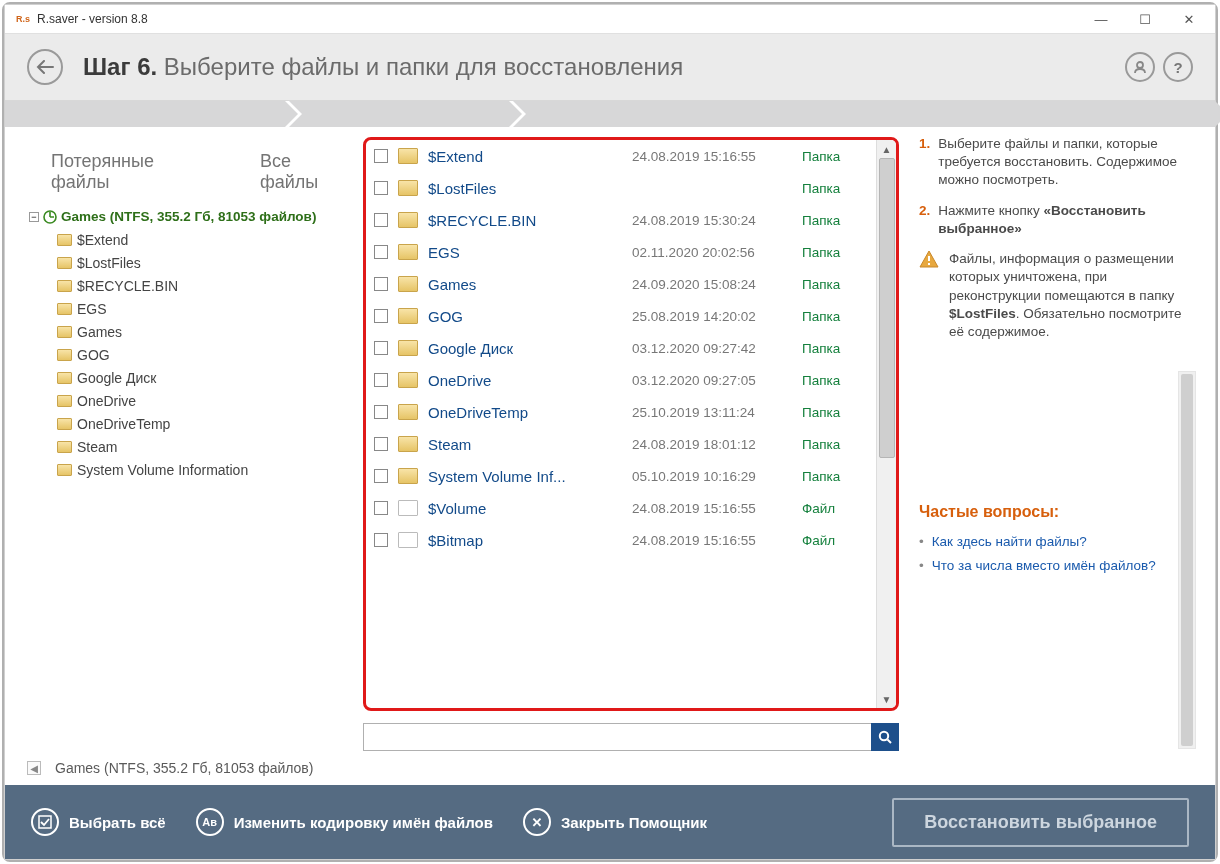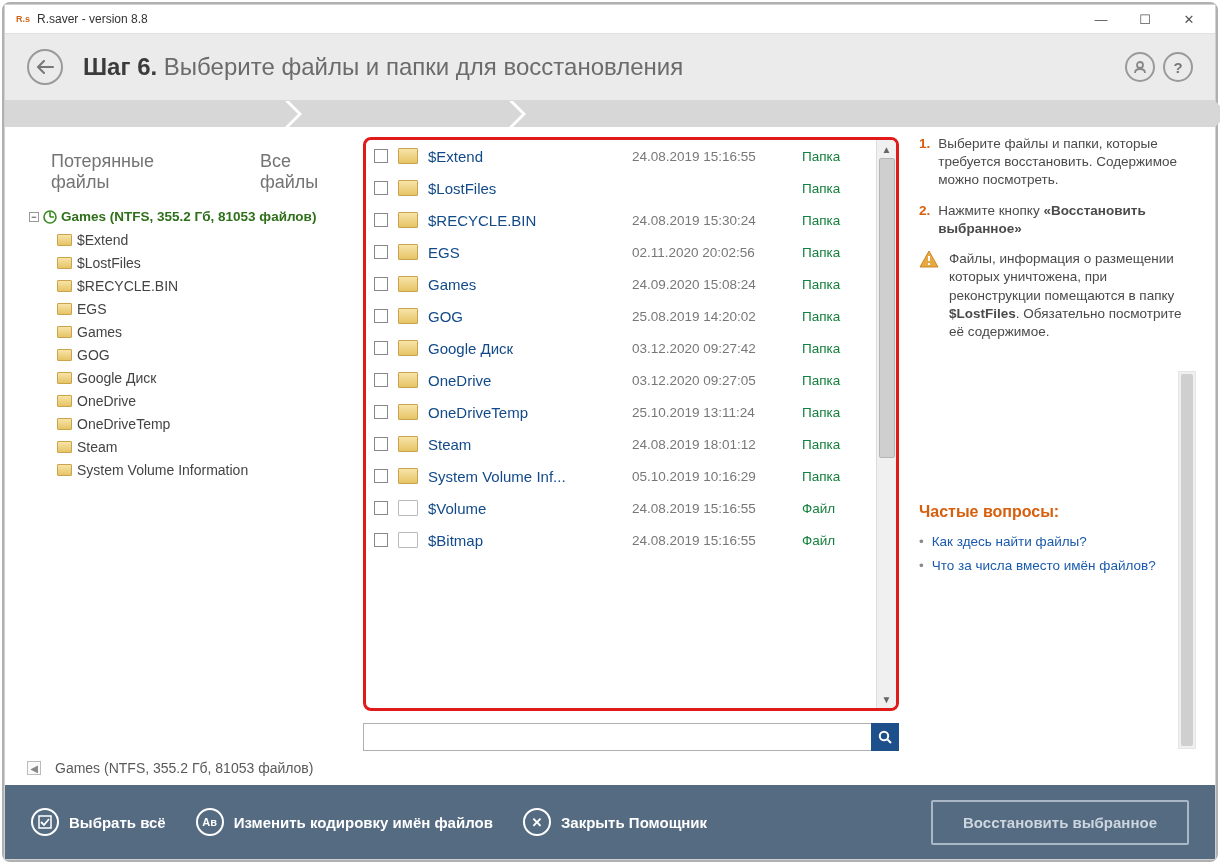--- a/index.html
+++ b/index.html
@@ -73,21 +73,21 @@
 .faq-list li::before { content: "•"; color: #888; }
 .faq-list a { color: #1a5aad; text-decoration: none; font-size: 13.5px; }
 
 .breadcrumb { height: 34px; padding: 0 22px; display: flex; align-items: center; gap: 14px; font-size: 14px; color: #5a5a5a; }
 .bc-arrow { width: 14px; height: 14px; border: 1px solid #bbb; display: flex; align-items: center; justify-content: center; font-size: 10px; color: #888; background:#fafafa; }
 
 .footer { height: 74px; background: #556b82; display: flex; align-items: center; padding: 8px 26px; color: #fff; font-size: 15px; }
 .foot-btn { display: flex; align-items: center; gap: 10px; margin-right: 30px; }
 .foot-btn .fic { width: 28px; height: 28px; border: 2px solid #fff; border-radius: 50%; display: flex; align-items: center; justify-content: center; font-size: 13px; font-weight: bold; }
 .foot-btn.bold span.lbl { font-weight: 600; }
-.restore-btn { margin-left: auto; border: 2px solid #aab7c4; color: #cdd6df; padding: 12px 30px; font-size: 15px; font-weight: 600; border-radius: 2px; }
+.restore-btn { margin-left: auto; border: 2px solid #aab7c4; color: #cdd6df; padding: 12px 30px; font-size: 18px; font-weight: 600; border-radius: 2px; }
 .right-scroll { position:absolute; right:1px; top:244px; width:18px; height:378px; background:#f0f0f0; border:1px solid #e5e5e5; }
 .right-scroll .sb-thumb2 { position:absolute; top:2px; left:2px; width:12px; height:372px; background:#cfcfcf; border-radius:2px; }
 </style>
 </head>
 <body>
 
 <div class="outer-border">
 <div class="win-frame">
 
   <div class="titlebar">

